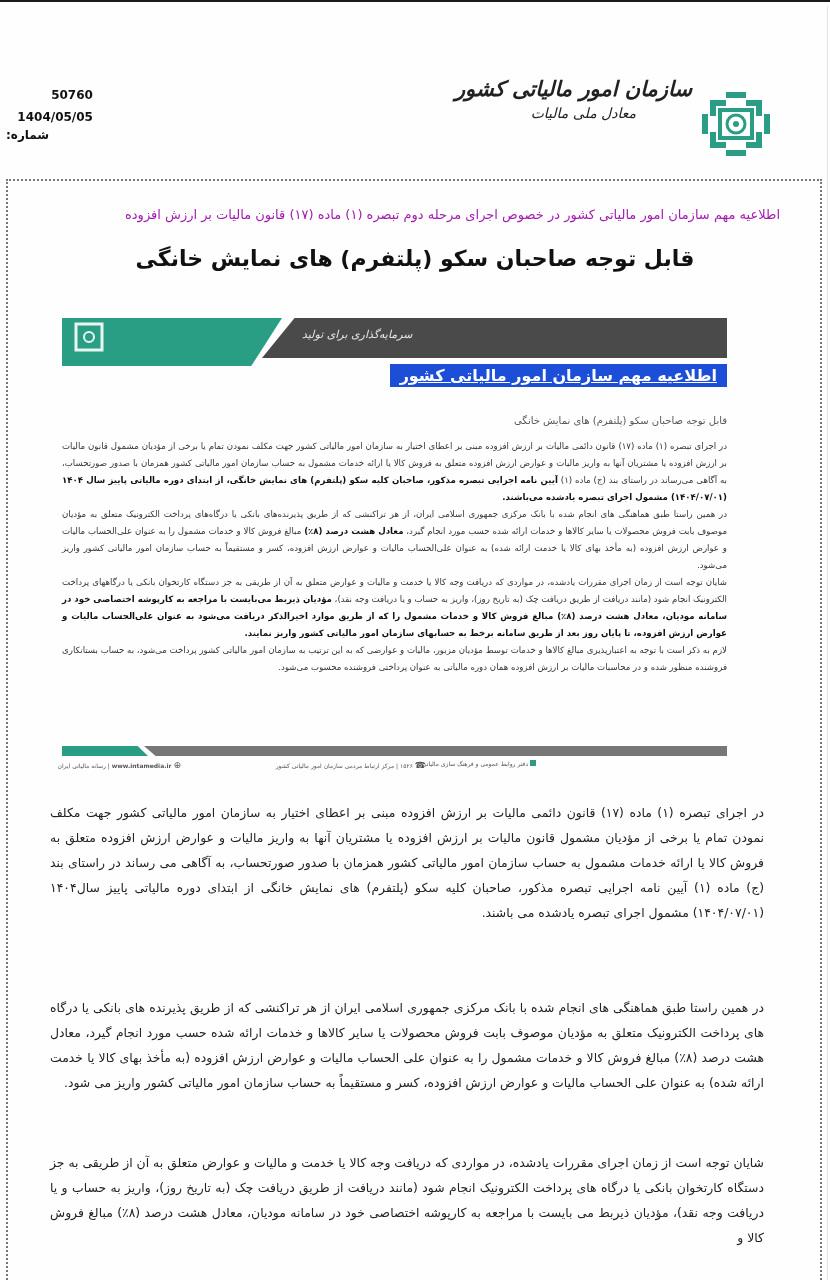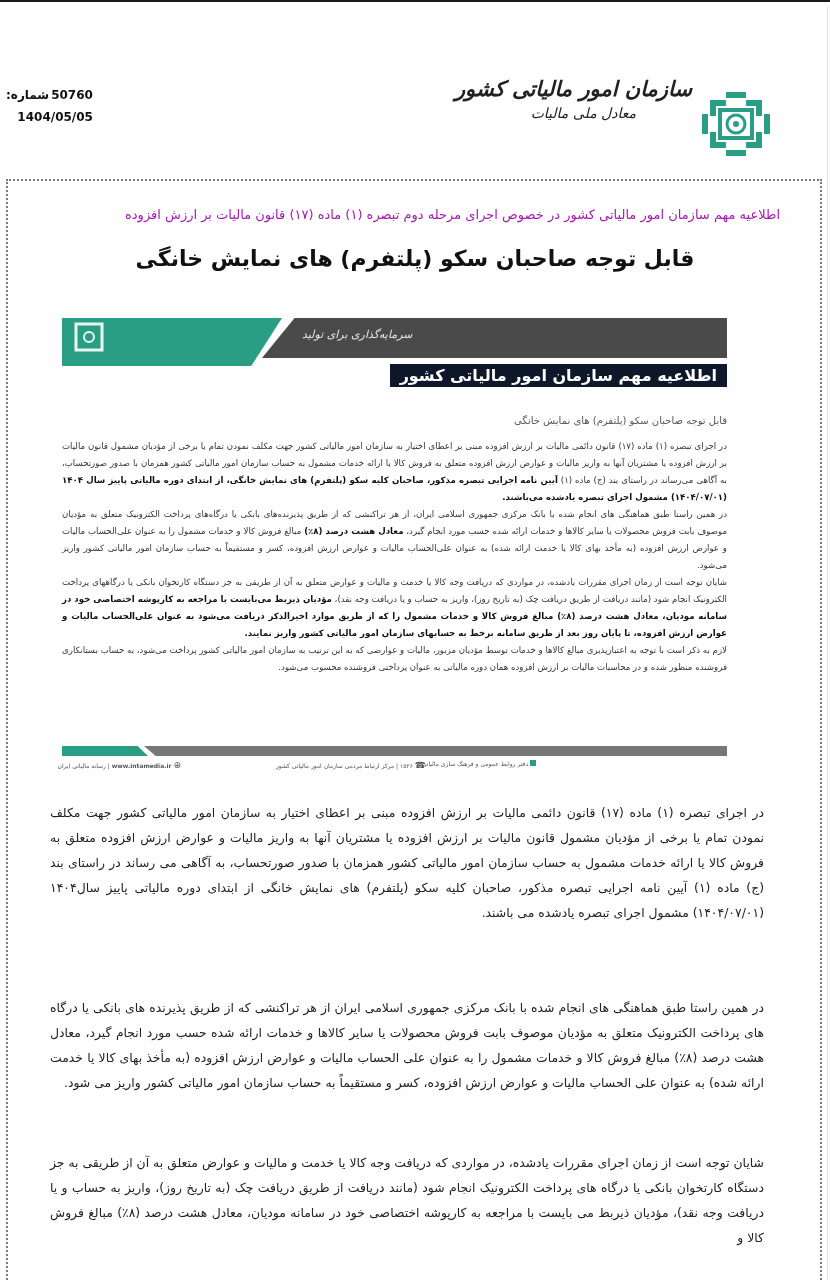--- a/index.html
+++ b/index.html
@@ -6,41 +6,41 @@
   body {
     width:830px; height:1280px; overflow:hidden; background:#fefefe;
     font-family:"DejaVu Sans", sans-serif; color:#222; position:relative;
   }
   .topbar { position:absolute; left:0; top:0; width:830px; height:2px; background:#1a1a1a; }
   .rightedge { position:absolute; right:2px; top:6px; width:1px; height:1274px; background:#e4e4e4; }
 
   .meta { position:absolute; left:6px; top:84px; direction:rtl; text-align:left; font-size:12px; font-weight:bold; color:#111; }
   .meta .row { height:22px; line-height:22px; display:flex; flex-direction:row-reverse; justify-content:flex-end; gap:2px; }
   .meta .row span { direction:ltr; }
-  .meta .lbl { direction:rtl !important; }
+  .meta .lbl { direction:rtl !important;margin-top:40px; }
 
   .logo { position:absolute; right:60px; top:92px; width:68px; height:64px; }
   .org { position:absolute; right:138px; top:76px; direction:rtl; text-align:right; font-family:"DejaVu Serif", serif; color:#222; }
   .org .name { font-size:21px; font-weight:bold; font-style:italic; letter-spacing:-0.5px; }
   .org .sub { font-size:14px; font-style:italic; margin-top:4px; margin-right:56px; }
 
   .frame {
     position:absolute; left:6px; top:179px; width:812px; height:1110px;
     border-top:2px dotted #777; border-left:2px dotted #777; border-right:2px dotted #777;
   }
   .headline { position:absolute; right:50px; top:207px; width:740px; direction:rtl; text-align:right; font-size:13px; color:#a21caf; }
   .title { position:absolute; left:0; width:830px; top:246px; text-align:center; direction:rtl; font-size:22px; font-weight:bold; color:#111; }
 
   
   .poster { position:absolute; left:62px; top:314px; width:665px; height:460px; }
   .p-green { position:absolute; left:0; top:4px; width:220px; height:48px; background:#2a9e85; clip-path:polygon(0 0,100% 0,86% 100%,0 100%); }
   .p-dark { position:absolute; left:200px; top:4px; width:465px; height:40px; background:#4a4a4a; clip-path:polygon(7% 0,100% 0,100% 100%,0 100%); }
   .p-logo { position:absolute; left:12px; top:8px; width:30px; height:30px; }
   .p-slogan { position:absolute; left:240px; top:14px; color:#e6e6e6; font-family:"DejaVu Serif", serif; font-style:italic; font-size:11px; direction:rtl; }
-  .p-banner { position:absolute; right:0; top:50px; background:#0f172a; color:#fff; font-weight:bold; font-size:16px; padding:2px 10px; direction:rtl; }
+  .p-banner { position:absolute; right:0; top:50px; background:#1d4ed8; color:#fff; font-weight:bold; font-size:16px; padding:2px 10px; direction:rtl;text-decoration:underline; }
   .p-sub1 { position:absolute; right:0; top:78px; font-weight:bold; font-size:13.5px; direction:rtl; color:#111; }
   .p-sub2 { position:absolute; right:0; top:101px; font-size:10px; color:#555; direction:rtl; }
   .p-body { position:absolute; right:0; top:124px; width:665px; direction:rtl; text-align:justify; font-size:8.6px; line-height:17px; color:#333; }
   .p-body p { margin:0; }
   .p-body b { color:#111; }
   .p-foot { position:absolute; left:0; top:426px; width:665px; height:20px; }
   .p-foot-green { position:absolute; left:0; top:6px; width:86px; height:10px; background:#2a9e85; clip-path:polygon(0 0,88% 0,100% 100%,0 100%); }
   .p-foot-gray { position:absolute; left:82px; top:6px; width:583px; height:10px; background:#777; clip-path:polygon(0 0,100% 0,100% 100%,2% 100%); }
   .p-foot-info { position:absolute; left:4px; top:22px; width:660px; height:12px; font-size:6px; color:#555; direction:rtl; }
   .p-foot-info span { position:absolute; white-space:nowrap; }

